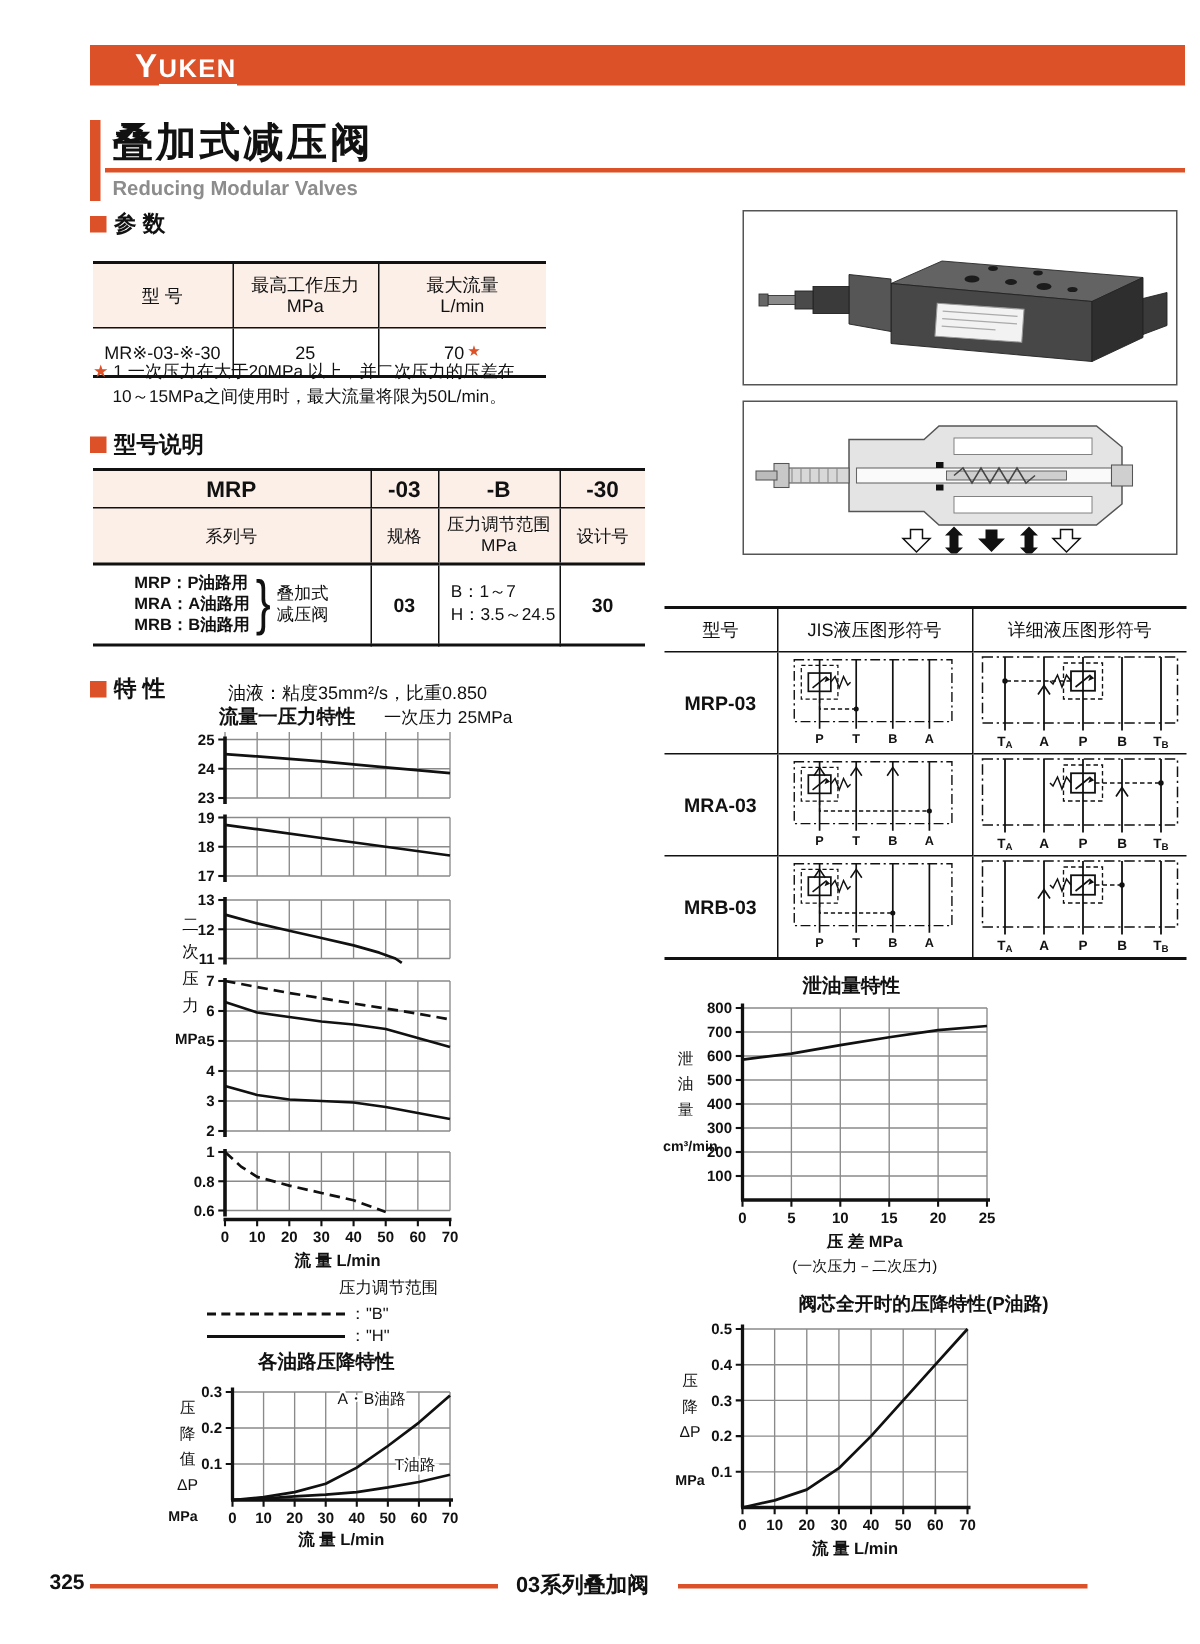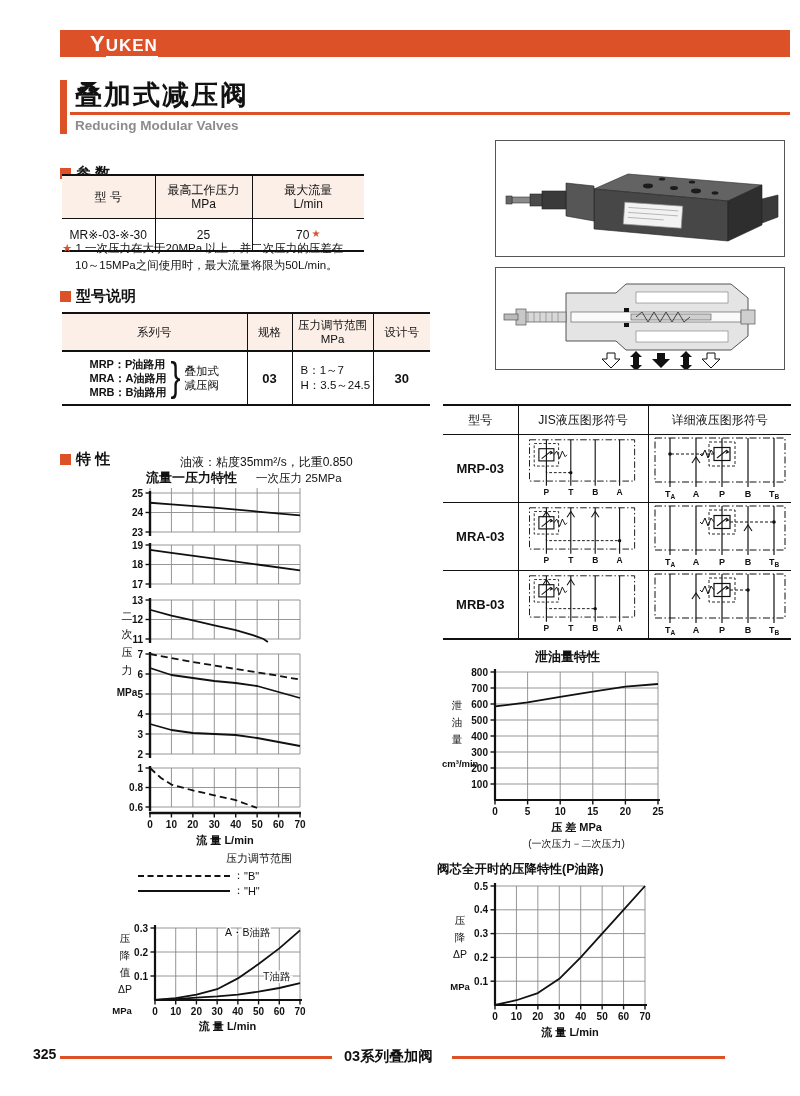--- a/index.html
+++ b/index.html
@@ -52,21 +52,21 @@
   .mtable .lrow td{background:var(--header-bg);height:36px;border-bottom:2px solid var(--ink);font-size:11.5px;}
   .mtable .brow td{height:52px;}
   .series-cell{display:flex;align-items:center;justify-content:center;gap:3px;}
   .series-list{text-align:left;font-size:11px;font-weight:bold;line-height:14px;}
   .brace{font-size:30px;font-weight:400;display:inline-block;transform:scaleY(1.35);margin:0 1px;}
   .series-desc{font-size:11.5px;line-height:14px;text-align:center;}
   .range-cell{font-size:11.5px;line-height:15px;text-align:left;padding-left:8px;}
   .bold13{font-size:13px;font-weight:bold;}
 
   
-  .oil-note{font-size:12px;margin-left:28px;}
+  .oil-note{font-size:12px;}
 
   .chart-title{font-weight:bold;font-size:13px;}
   .chart-sub{font-size:11.5px;}
 
   
   .legend{left:138px;top:851px;width:210px;font-size:11px;}
   .legend .lg-title{padding-left:88px;margin-bottom:2px;}
   .lg-row{display:flex;align-items:center;height:15px;}
   .lg-line{width:92px;height:0;border-top:2px solid var(--ink);margin-right:3px;}
   .lg-line.dashed{border-top-style:dashed;}
@@ -97,21 +97,21 @@
     <div class="logo">
       <span class="y">Y</span><span class="rest">UKEN</span>
     </div>
   </div>
 
   <div class="abs red-bar"></div>
   <div class="abs doc-title">叠加式减压阀</div>
   <div class="abs title-rule"></div>
   <div class="abs doc-sub">Reducing Modular Valves</div>
 
-  <div class="abs sec-head" style="left:60px;top:164px;">
+  <div class="abs sec-head" style="left:60px;top:140px;">
     <span class="sq"></span>
     <span>参  数</span>
   </div>
 
   <table class="abs ptable">
     <colgroup>
         <col style="width:93px">
         <col style="width:97px">
         <col style="width:112px">
       </colgroup>
@@ -148,20 +148,26 @@
   </div>
 
   <table class="abs mtable">
     <colgroup>
         <col style="width:185px">
         <col style="width:45px">
         <col style="width:81px">
         <col style="width:57px">
       </colgroup>
     <tbody>
+        <tr class="crow">
+      <td>MRP</td>
+      <td class="vline">-03</td>
+      <td class="vline">-B</td>
+      <td class="vline">-30</td>
+    </tr>
     <tr class="lrow">
       <td>系列号</td>
       <td class="vline">规格</td>
       <td class="vline two-line">
         <div>压力调节范围</div>
         <div>MPa</div>
       </td>
       <td class="vline">设计号</td>
     </tr>
     <tr class="brow">
@@ -345,20 +351,21 @@
     <div class="lg-row">
       <span class="lg-line dashed"></span>：
       <span>"B"</span>
     </div>
     <div class="lg-row">
       <span class="lg-line"></span>：
       <span>"H"</span>
     </div>
   </div>
 
+  <div class="abs chart-title" style="left:100px;top:899px;width:235px;text-align:center;">各油路压降特性</div>
   <div class="abs" style="left:100px;top:898px;" id="circuit-chart"><svg width="235" height="150" viewBox="0 0 235 150">
         <line x1="75.71428571428571" y1="30" x2="75.71428571428571" y2="102" stroke="#8a8a8a" stroke-width="0.9"></line>
         <line x1="96.42857142857142" y1="30" x2="96.42857142857142" y2="102" stroke="#8a8a8a" stroke-width="0.9"></line>
         <line x1="117.14285714285714" y1="30" x2="117.14285714285714" y2="102" stroke="#8a8a8a" stroke-width="0.9"></line>
         <line x1="137.85714285714283" y1="30" x2="137.85714285714283" y2="102" stroke="#8a8a8a" stroke-width="0.9"></line>
         <line x1="158.57142857142856" y1="30" x2="158.57142857142856" y2="102" stroke="#8a8a8a" stroke-width="0.9"></line>
         <line x1="179.28571428571428" y1="30" x2="179.28571428571428" y2="102" stroke="#8a8a8a" stroke-width="0.9"></line>
         <line x1="200" y1="30" x2="200" y2="102" stroke="#8a8a8a" stroke-width="0.9"></line>
         <line x1="55" y1="78" x2="200" y2="78" stroke="#8a8a8a" stroke-width="0.9"></line>
         <line x1="50.5" y1="78" x2="55" y2="78" stroke="#111111" stroke-width="1.4"></line>
@@ -646,21 +653,21 @@
         <text x="218" y="170" font-size="10" font-weight="700" text-anchor="middle" fill="#111111">25</text>
         <text x="136.5" y="186" font-size="11" font-weight="700" text-anchor="middle" fill="#111111">压 差  MPa</text>
         <text x="136.5" y="202" font-size="10" font-weight="400" text-anchor="middle" fill="#111111">(一次压力－二次压力)</text>
         <text x="17" y="64" font-size="10.5" font-weight="400" text-anchor="middle" fill="#111111">泄</text>
         <text x="17" y="81" font-size="10.5" font-weight="400" text-anchor="middle" fill="#111111">油</text>
         <text x="17" y="98" font-size="10.5" font-weight="400" text-anchor="middle" fill="#111111">量</text>
         <text x="2" y="122" font-size="9.5" font-weight="700" text-anchor="start" fill="#111111">cm³/min</text>
         <polyline points="55,61.4 87.6,57.4 120.2,51.8 152.8,46.519999999999996 185.4,41.72 218,39" fill="none" stroke="#111111" stroke-width="1.8" stroke-linejoin="round"></polyline>
       </svg></div>
 
-  <div class="abs chart-title" style="left:437px;top:861px;width:262px;text-align:left;font-size:12.5px;">阀芯全开时的压降特性(P油路)</div>
+  <div class="abs chart-title" style="left:437px;top:861px;width:262px;text-align:right;font-size:12.5px;">阀芯全开时的压降特性(P油路)</div>
   <div class="abs" style="left:440px;top:858px;" id="fullopen-chart"><svg width="255" height="200" viewBox="0 0 255 200">
         <line x1="76.42857142857143" y1="28" x2="76.42857142857143" y2="147" stroke="#8a8a8a" stroke-width="0.9"></line>
         <line x1="97.85714285714286" y1="28" x2="97.85714285714286" y2="147" stroke="#8a8a8a" stroke-width="0.9"></line>
         <line x1="119.28571428571428" y1="28" x2="119.28571428571428" y2="147" stroke="#8a8a8a" stroke-width="0.9"></line>
         <line x1="140.71428571428572" y1="28" x2="140.71428571428572" y2="147" stroke="#8a8a8a" stroke-width="0.9"></line>
         <line x1="162.14285714285714" y1="28" x2="162.14285714285714" y2="147" stroke="#8a8a8a" stroke-width="0.9"></line>
         <line x1="183.57142857142856" y1="28" x2="183.57142857142856" y2="147" stroke="#8a8a8a" stroke-width="0.9"></line>
         <line x1="205" y1="28" x2="205" y2="147" stroke="#8a8a8a" stroke-width="0.9"></line>
         <line x1="55" y1="123.2" x2="205" y2="123.2" stroke="#8a8a8a" stroke-width="0.9"></line>
         <line x1="50.5" y1="123.2" x2="55" y2="123.2" stroke="#111111" stroke-width="1.4"></line>

